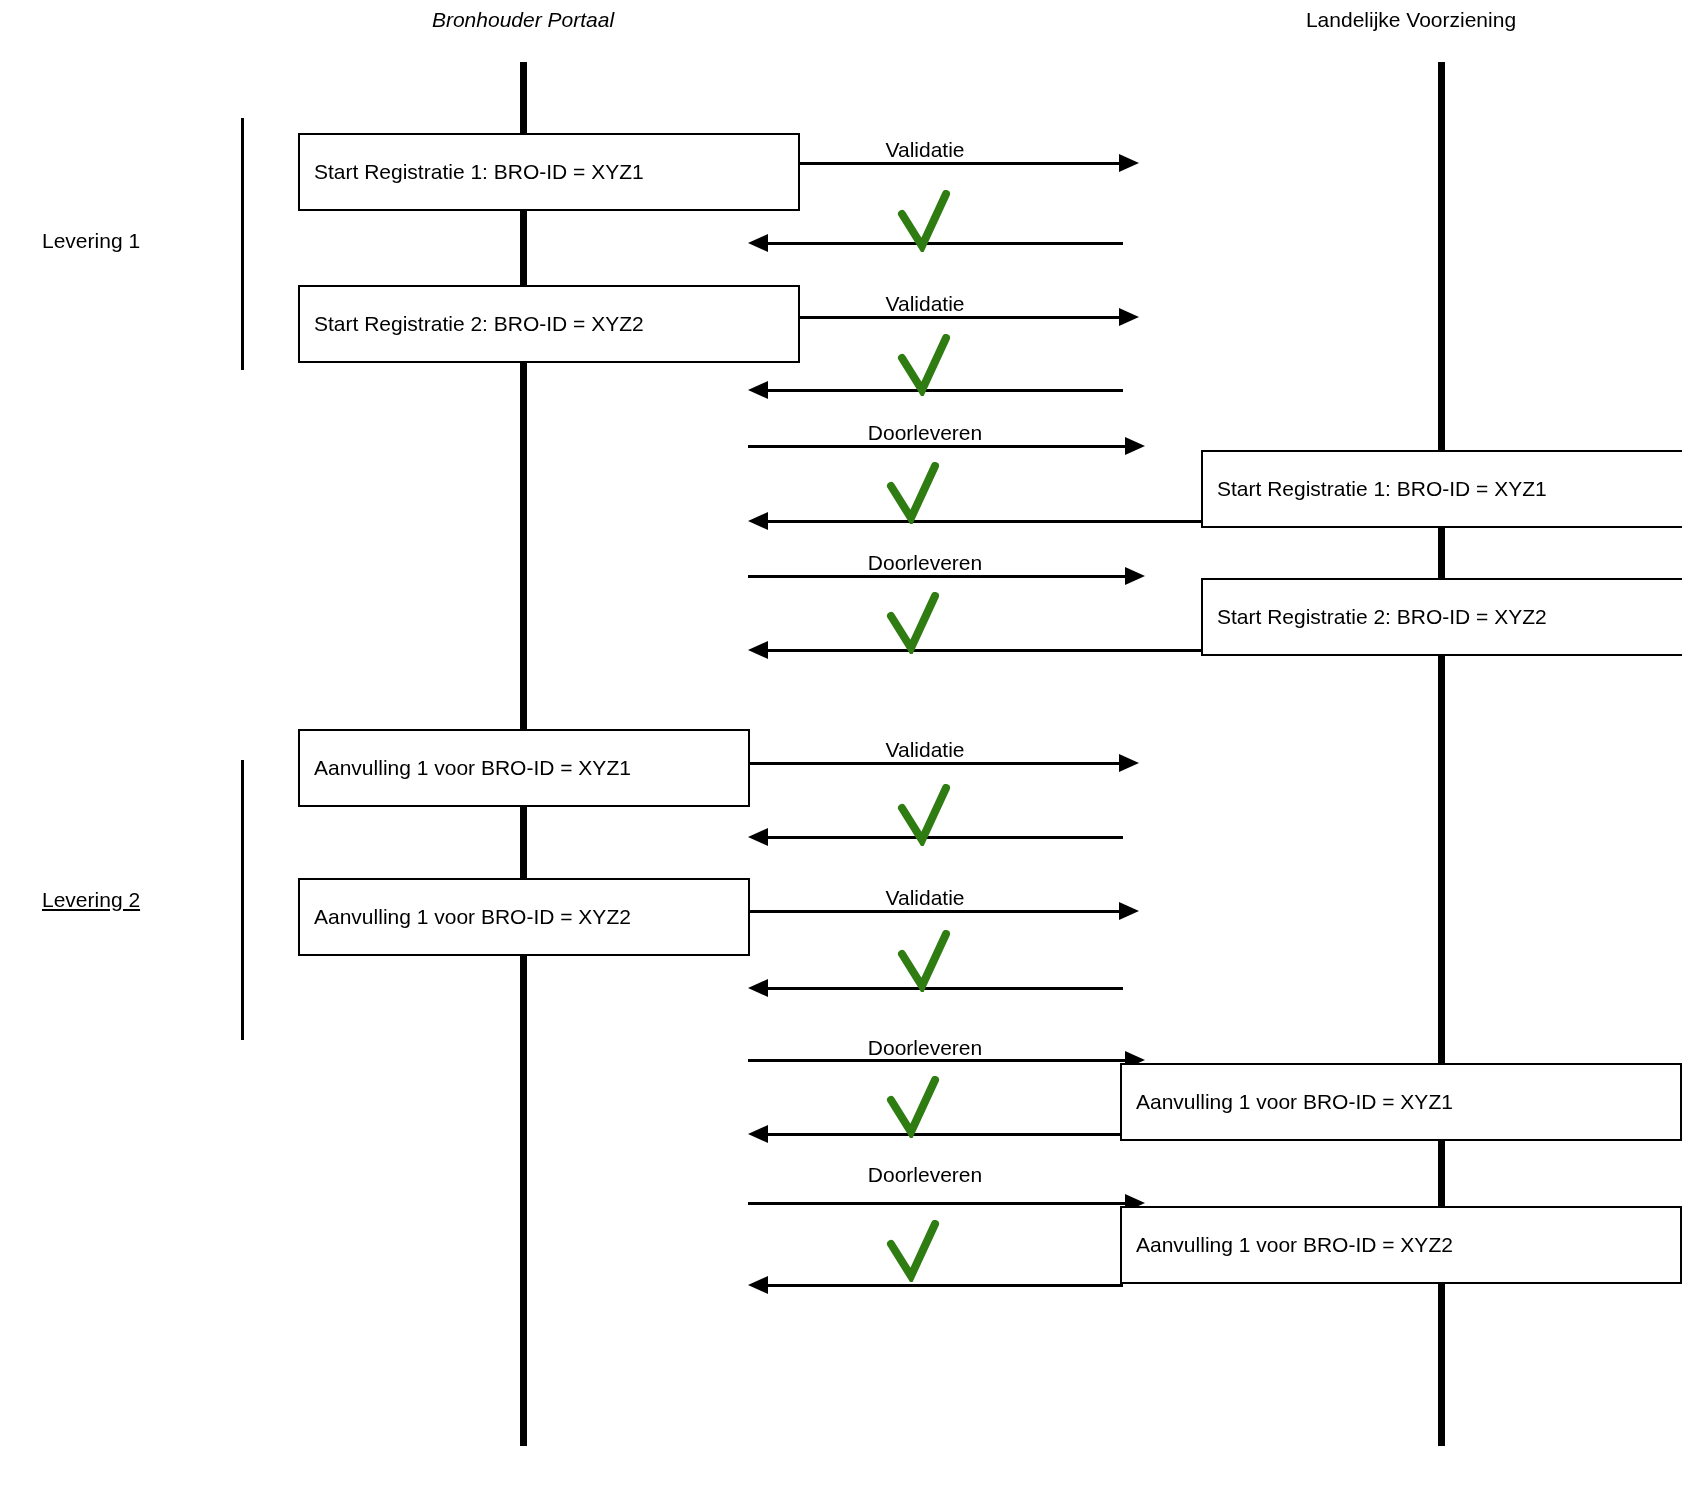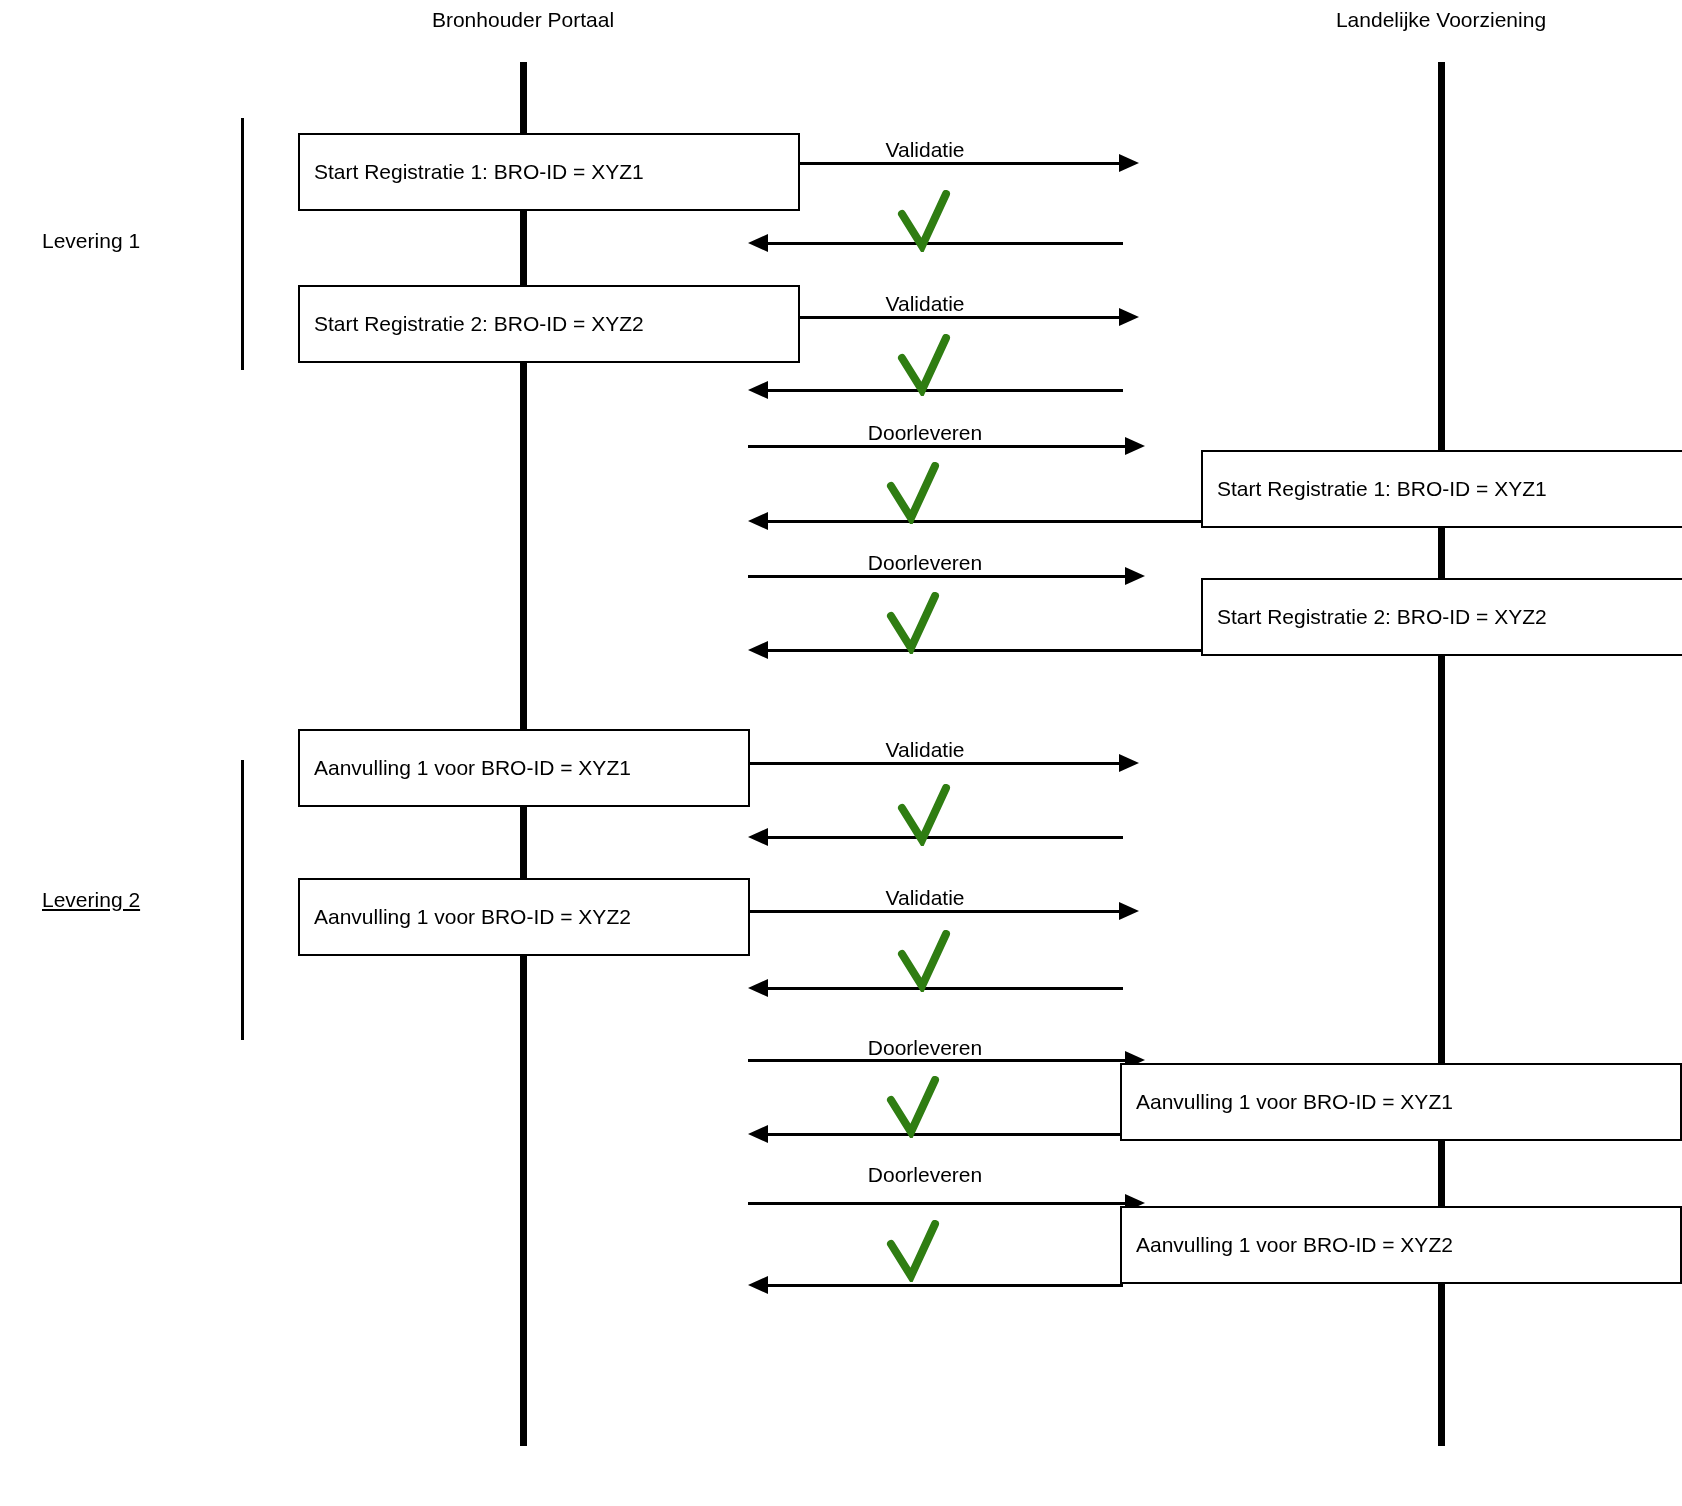--- a/index.html
+++ b/index.html
@@ -88,22 +88,22 @@
   .check-icon {
     position: absolute;
     z-index: 6;
   }
 </style>
 </head>
 <body>
 
 <div id="stage">
 
-  <div class="lifeline-label" style="left:523px; top:8px;">Bronhouder Portaal</div>
-  <div class="lifeline-label" style="left:1441px; top:8px;">Landelijke Voorziening</div>
+  <div class="lifeline-label" style="left:523px; top:8px;font-style:italic;">Bronhouder Portaal</div>
+  <div class="lifeline-label" style="left:1411px; top:8px;">Landelijke Voorziening</div>
 
   <div class="lifeline" style="left:520px; top:62px; height:1384px;"></div>
   <div class="lifeline" style="left:1438px; top:62px; height:1384px;"></div>
 
   <div class="group-bracket" style="left:241px; top:118px; height:252px;"></div>
   <div class="group-label" style="left:42px; top:241px;">Levering 1</div>
 
   <div class="group-bracket" style="left:241px; top:760px; height:280px;"></div>
   <div class="group-label" style="left:42px; top:900px;text-decoration:underline;">Levering 2</div>
 

